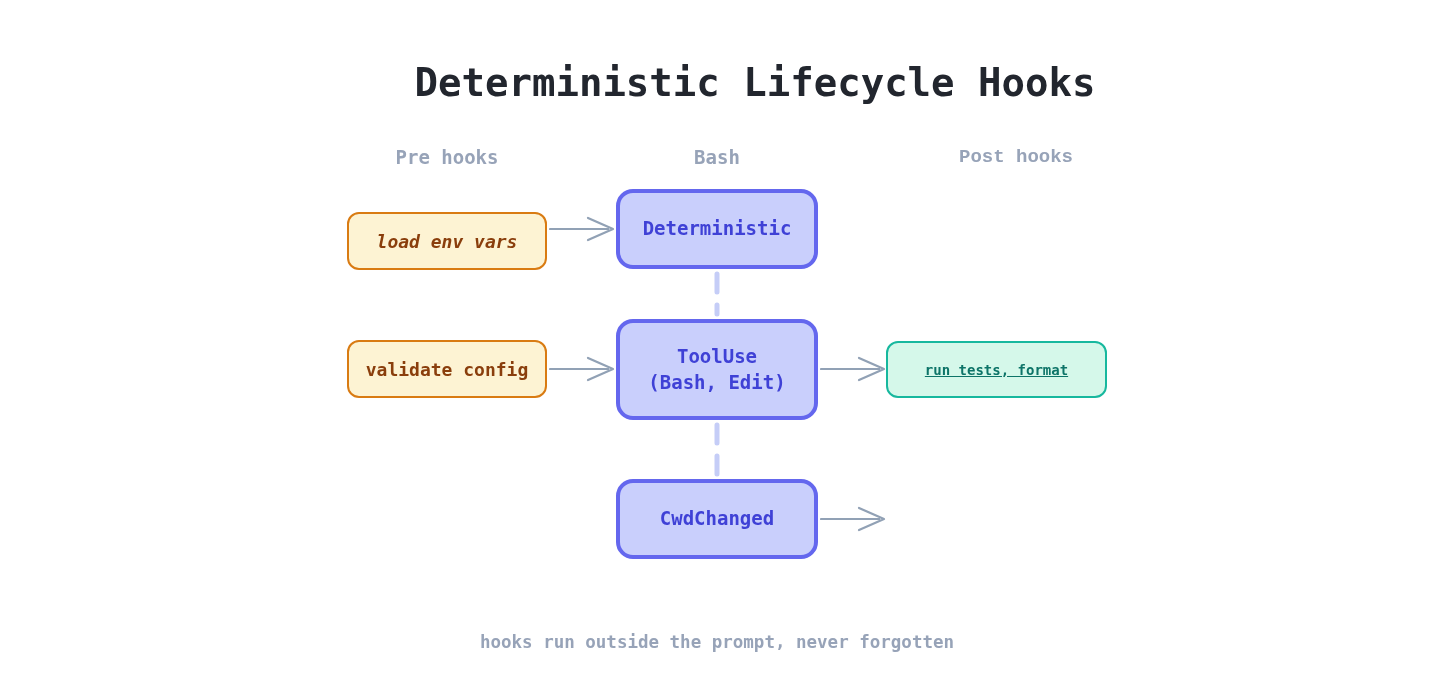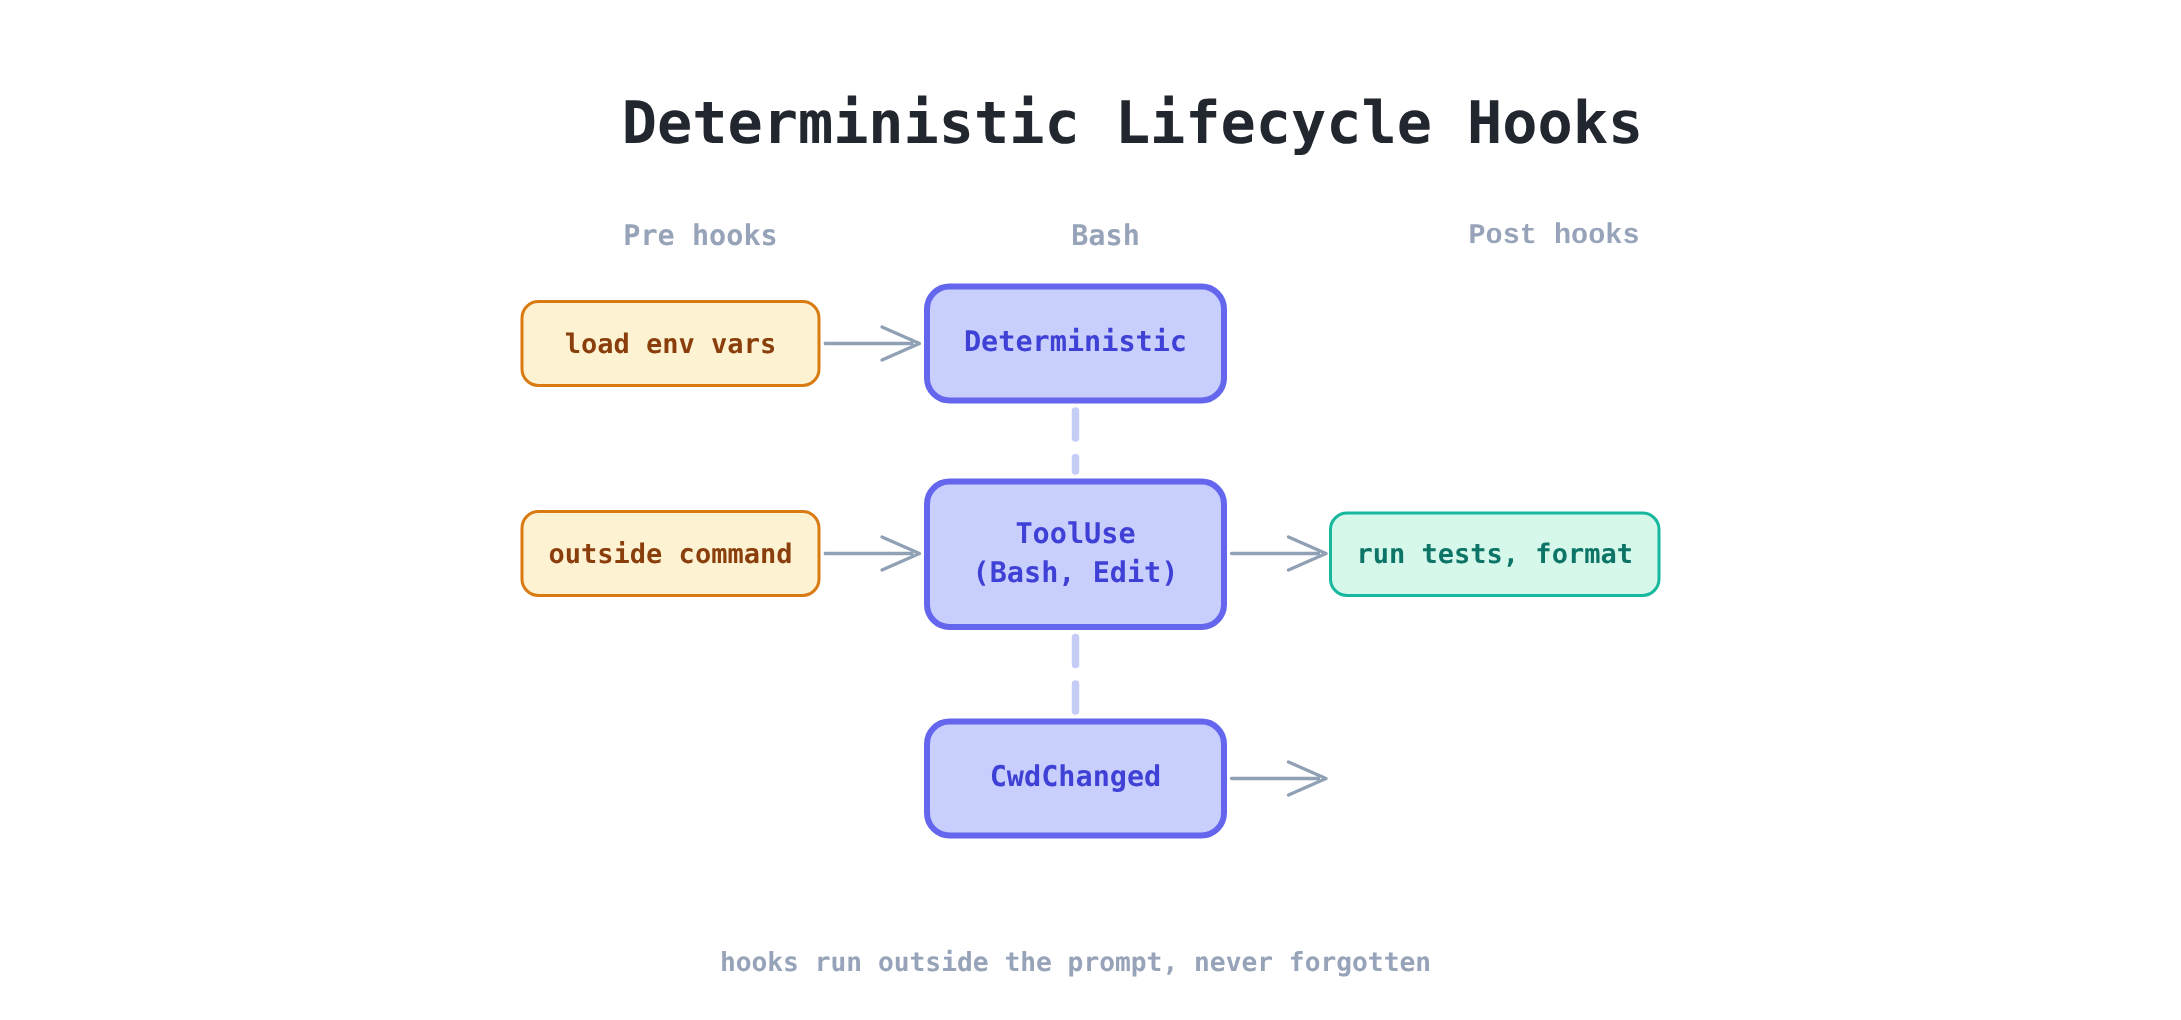--- a/index.html
+++ b/index.html
@@ -28,21 +28,20 @@
   }
   .title{
     position:absolute;top:60px;left:755px;transform:translateX(-50%);
     font-size:39px;font-weight:bold;color:var(--title-text);
     white-space:nowrap;margin:0;
   }
   .col-header{
     position:absolute;top:146px;transform:translateX(-50%);
     font-size:19px;font-weight:bold;color:var(--muted-text);
     white-space:nowrap;
-    margin-left:20px;
   }
   .node{
     position:absolute;box-sizing:border-box;
     display:flex;align-items:center;justify-content:center;
     font-weight:bold;text-align:center;
   }
   .node.pre{
     background:var(--pre-box-bg);
     border:2.5px solid var(--pre-box-border);
     border-radius:12px;
@@ -56,51 +55,52 @@
     color:var(--event-box-text);
     font-size:19px;
     line-height:1.33;
     white-space:pre-line;
   }
   .node.post{
     background:var(--post-box-bg);
     border:2.5px solid var(--post-box-border);
     border-radius:12px;
     color:var(--post-box-text);
-    font-size:18px;
+    font-size:14px;
+    text-decoration:underline;
   }
   svg.arrow,svg.connector{position:absolute;display:block;}
   .footer-note{
     position:absolute;top:632px;left:717px;transform:translateX(-50%);
     font-size:17.5px;font-weight:bold;color:var(--muted-text);
     white-space:nowrap;
   }
 </style>
 </head>
 <body>
 
 <div class="canvas">
 
   <h1 class="title">Deterministic Lifecycle Hooks</h1>
 
   <div class="col-header" style="left:447px;">Pre hooks</div>
   <div class="col-header" style="left:717px;">Bash</div>
   <div class="col-header" style="left:1016px;font-family:Liberation Mono, monospace;">Post hooks</div>
 
-  <div class="node pre" style="left:347px;top:200px;width:200px;height:58px;">load env vars</div>
+  <div class="node pre" style="left:347px;top:212px;width:200px;height:58px;font-style:italic;">load env vars</div>
   <svg class="arrow" style="left:549px;top:215px;" width="67" height="28" viewBox="0 0 67 28">
     <path d="M1 14 H59 M39 3 L64 14 L39 25" fill="none" stroke="var(--arrow)" stroke-width="2.2" stroke-linecap="round" stroke-linejoin="round"></path>
   </svg>
   <div class="node event" style="left:616px;top:189px;width:202px;height:80px;">Deterministic</div>
 
   <svg class="connector" style="left:712px;top:270px;" width="10" height="48" viewBox="0 0 10 48">
     <line x1="5" y1="4" x2="5" y2="44" stroke="var(--connector)" stroke-width="5" stroke-linecap="round" stroke-dasharray="18 13"></line>
   </svg>
 
-  <div class="node pre" style="left:347px;top:340px;width:200px;height:58px;">outside command</div>
+  <div class="node pre" style="left:347px;top:340px;width:200px;height:58px;">validate config</div>
   <svg class="arrow" style="left:549px;top:355px;" width="67" height="28" viewBox="0 0 67 28">
     <path d="M1 14 H59 M39 3 L64 14 L39 25" fill="none" stroke="var(--arrow)" stroke-width="2.2" stroke-linecap="round" stroke-linejoin="round"></path>
   </svg>
   <div class="node event" style="left:616px;top:319px;width:202px;height:101px;">ToolUse
 (Bash, Edit)</div>
   <svg class="arrow" style="left:820px;top:355px;" width="67" height="28" viewBox="0 0 67 28">
     <path d="M1 14 H59 M39 3 L64 14 L39 25" fill="none" stroke="var(--arrow)" stroke-width="2.2" stroke-linecap="round" stroke-linejoin="round"></path>
   </svg>
   <div class="node post" style="left:886px;top:341px;width:221px;height:57px;">run tests, format</div>
 

